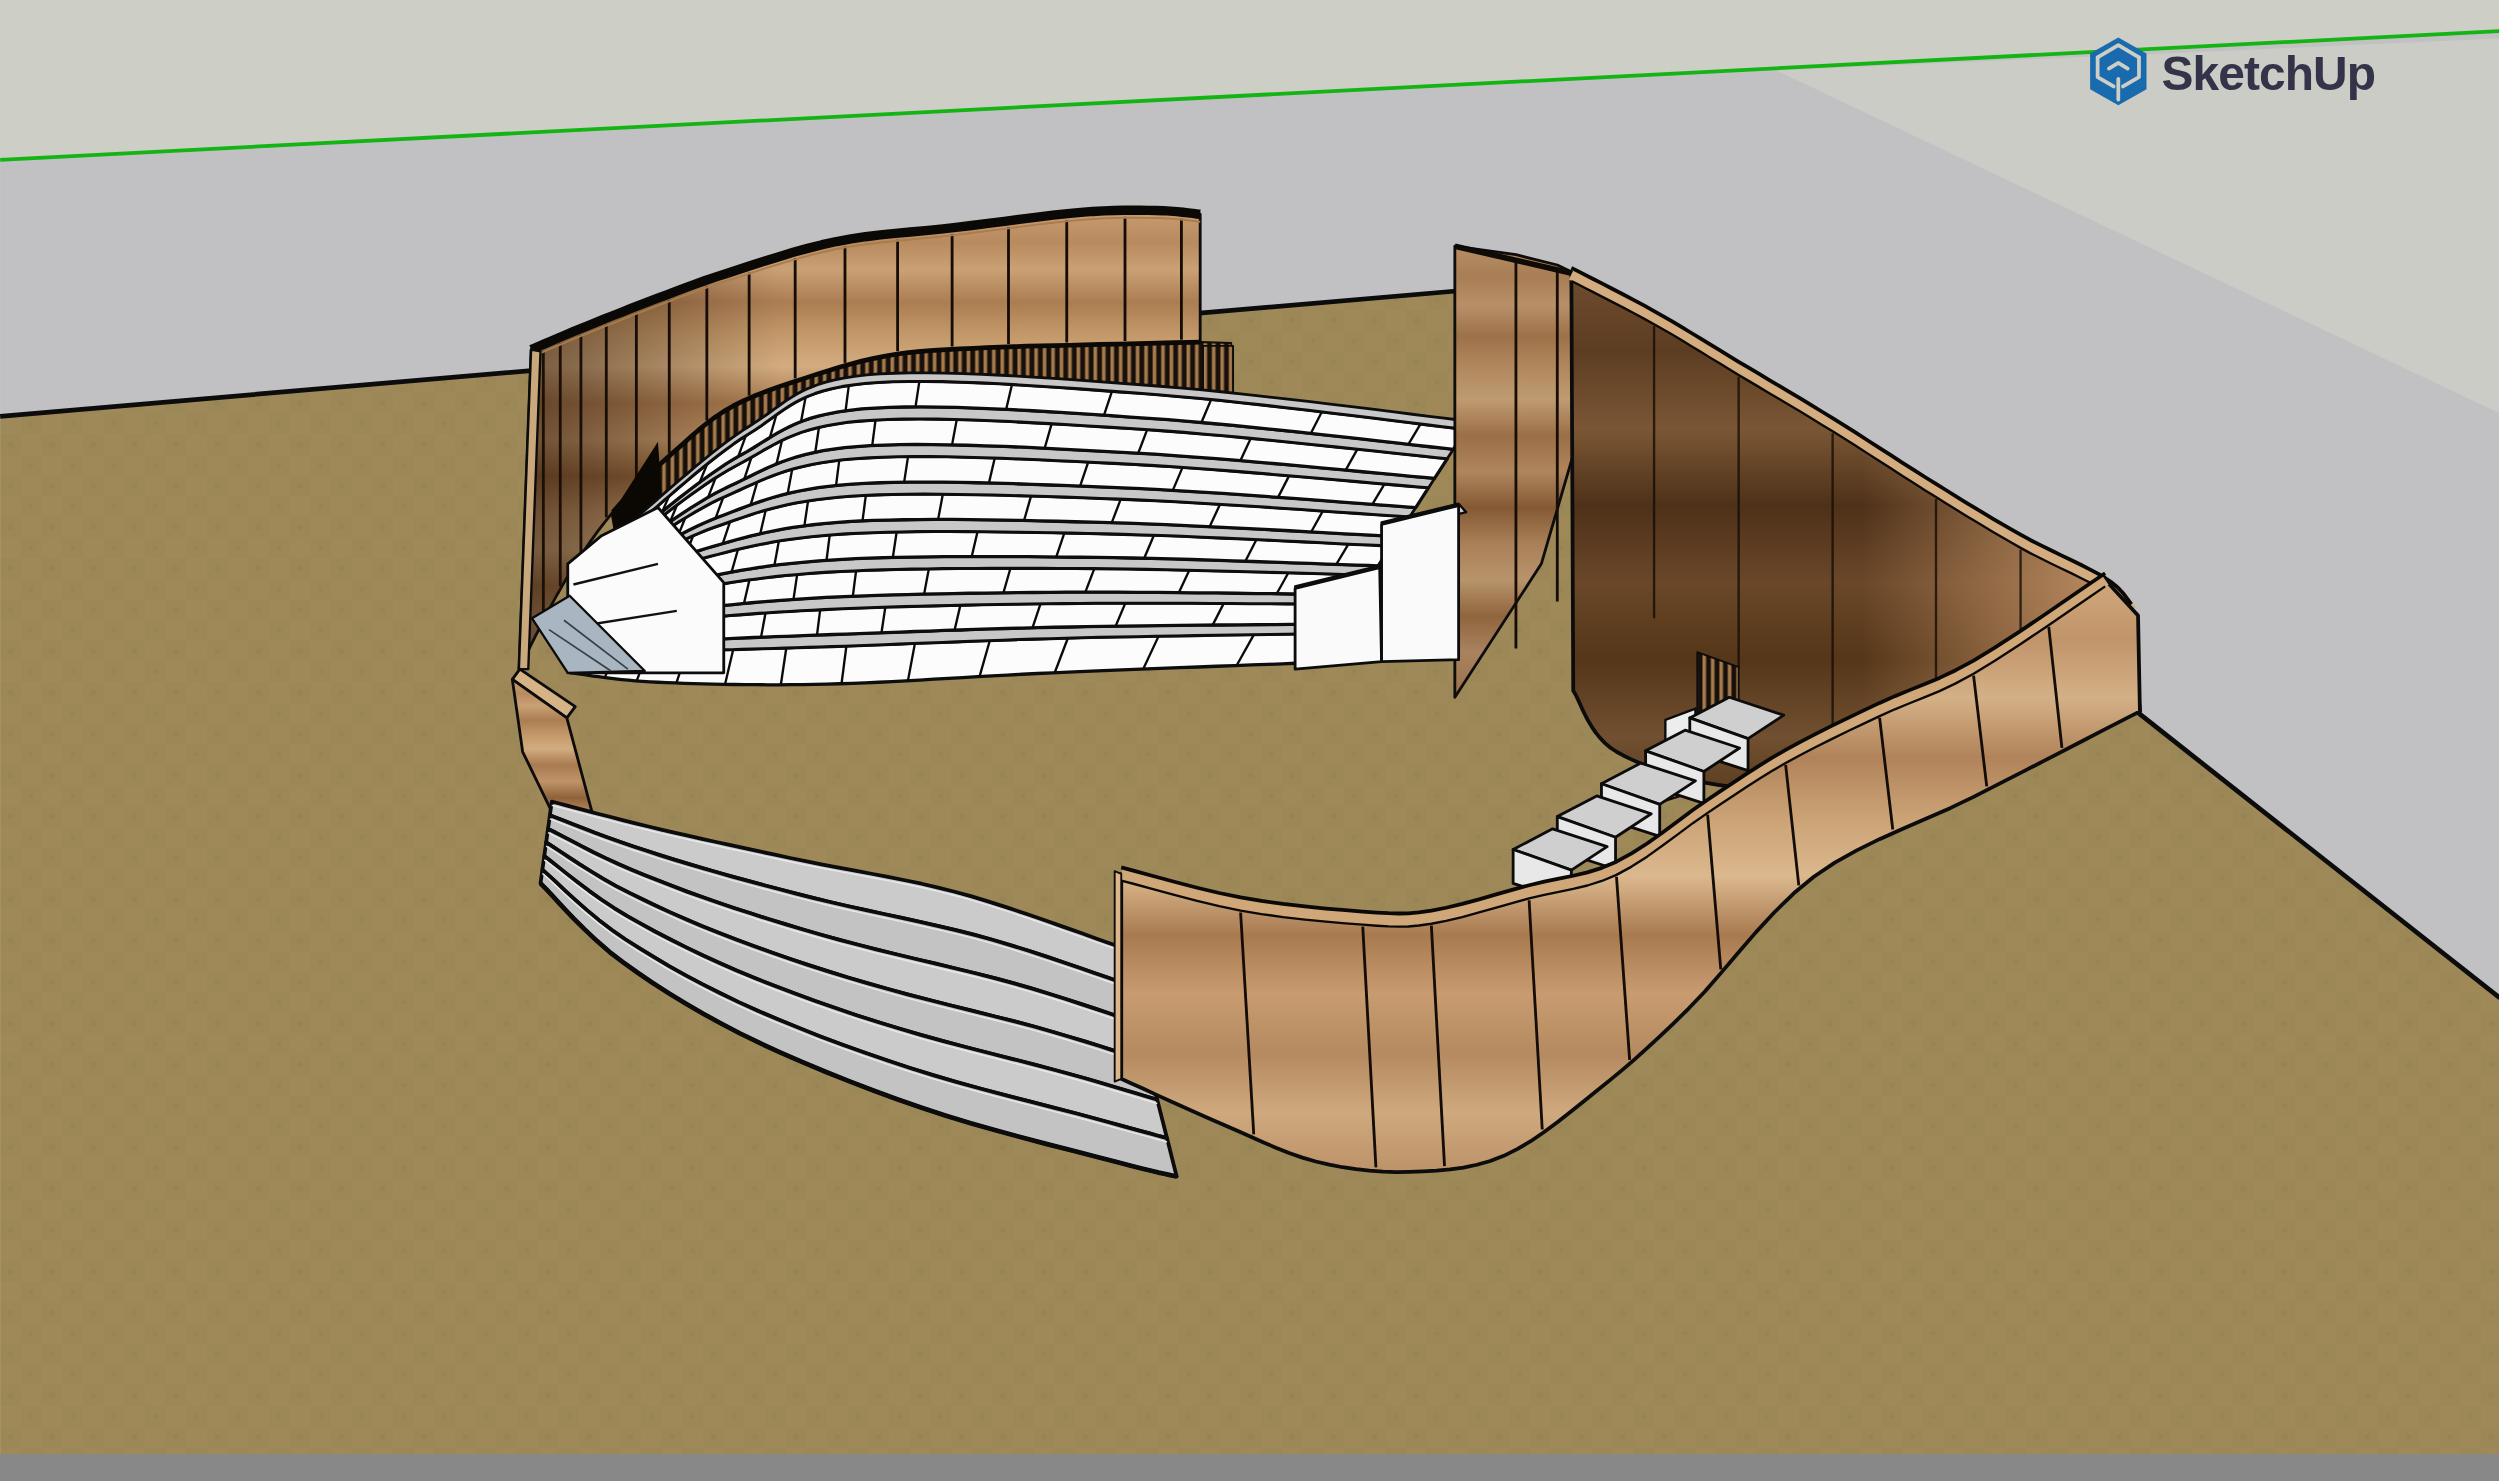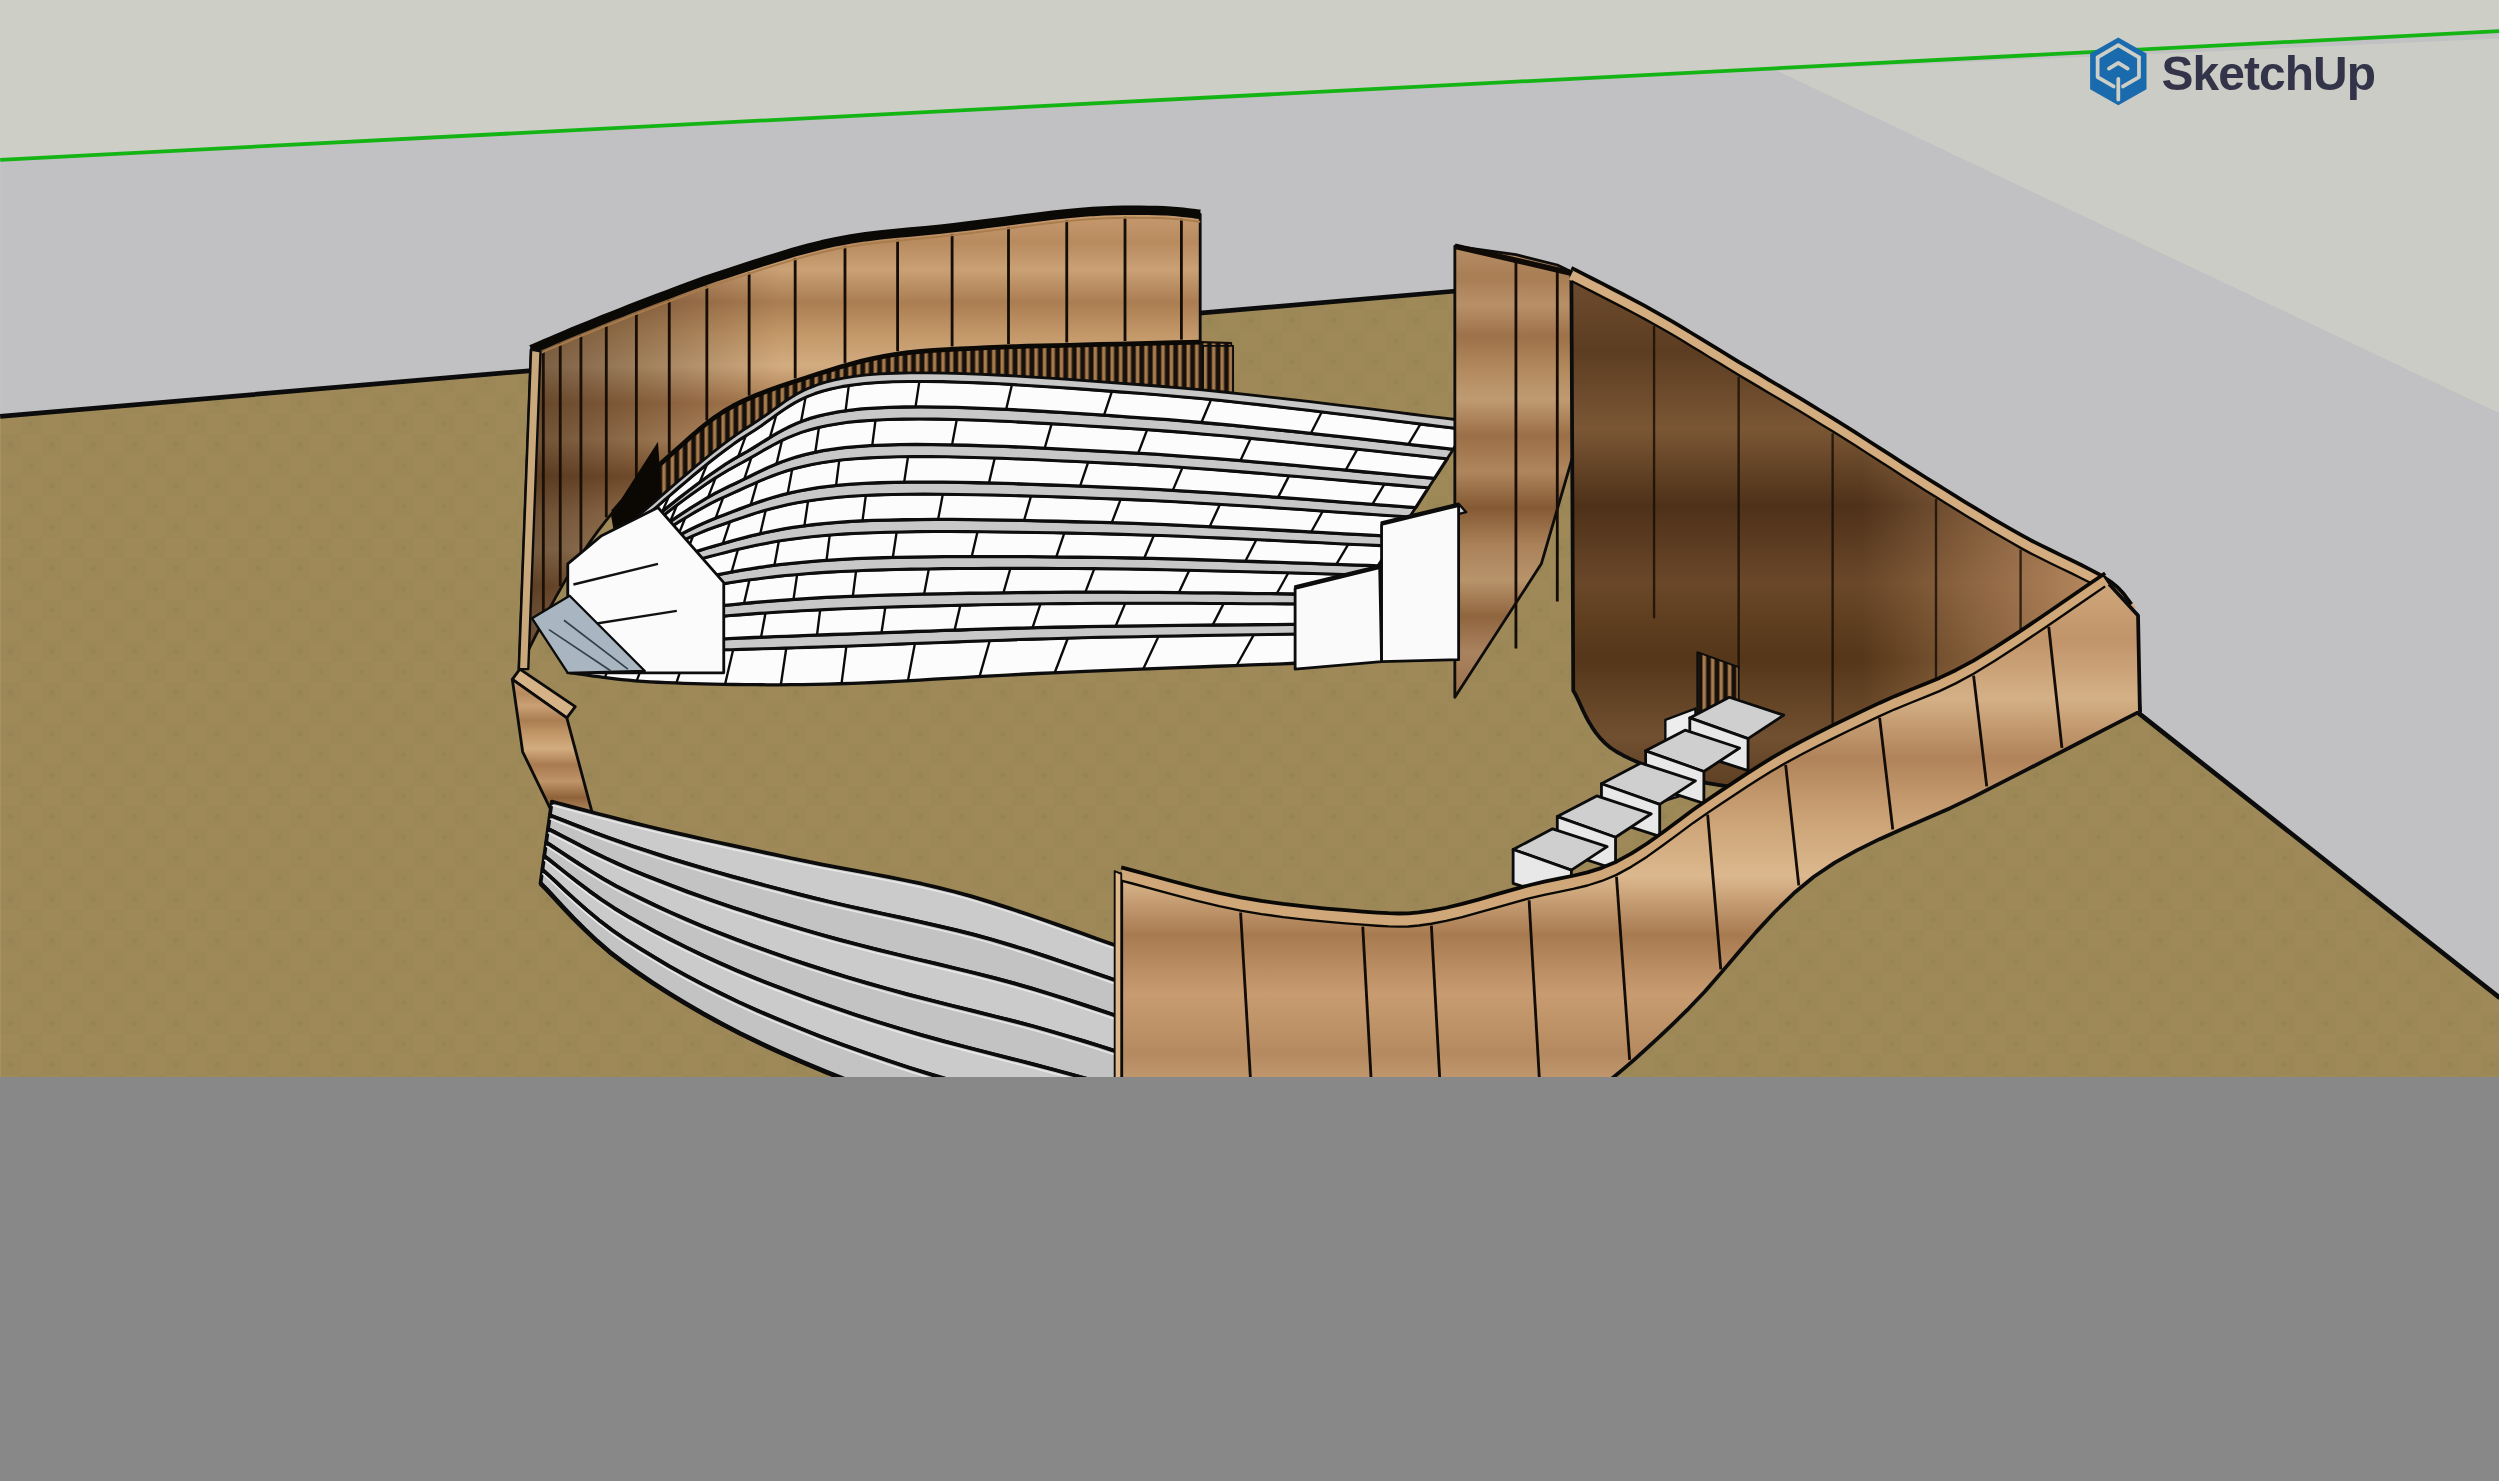--- a/index.html
+++ b/index.html
@@ -1,16 +1,16 @@
 <!DOCTYPE html>
 <html style="font-size:15px"><head>
 <meta charset="utf-8">
 <style>
   html,body{margin:0;padding:0;background:#888;}
-  .viewport{position:relative;width:2500px;height:1077px;overflow:hidden;background:#cdcec6;
+  .viewport{position:relative;width:2500px;height:1454px;overflow:hidden;background:#cdcec6;
             font-family:"Liberation Sans", sans-serif;}
   svg{position:absolute;left:0;top:0;display:block;}
   .logo-text{font-family:"Liberation Sans", sans-serif;font-weight:700;font-size:51px;letter-spacing:-1px;}
 </style>
 </head>
 <body>
 
 <div class="viewport">
   <svg width="2500" height="1481" viewBox="0 0 2660 1576">
     <defs>

